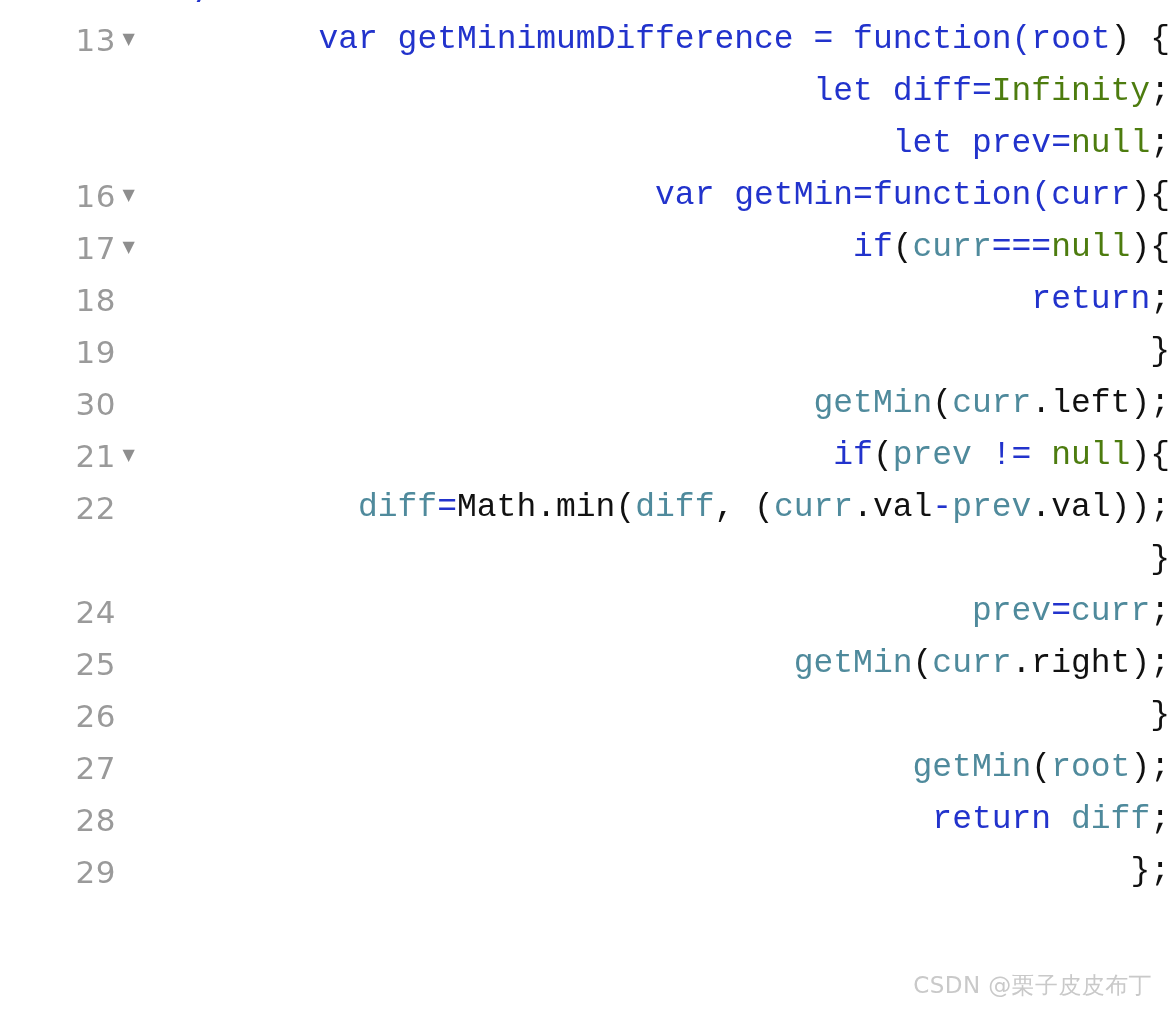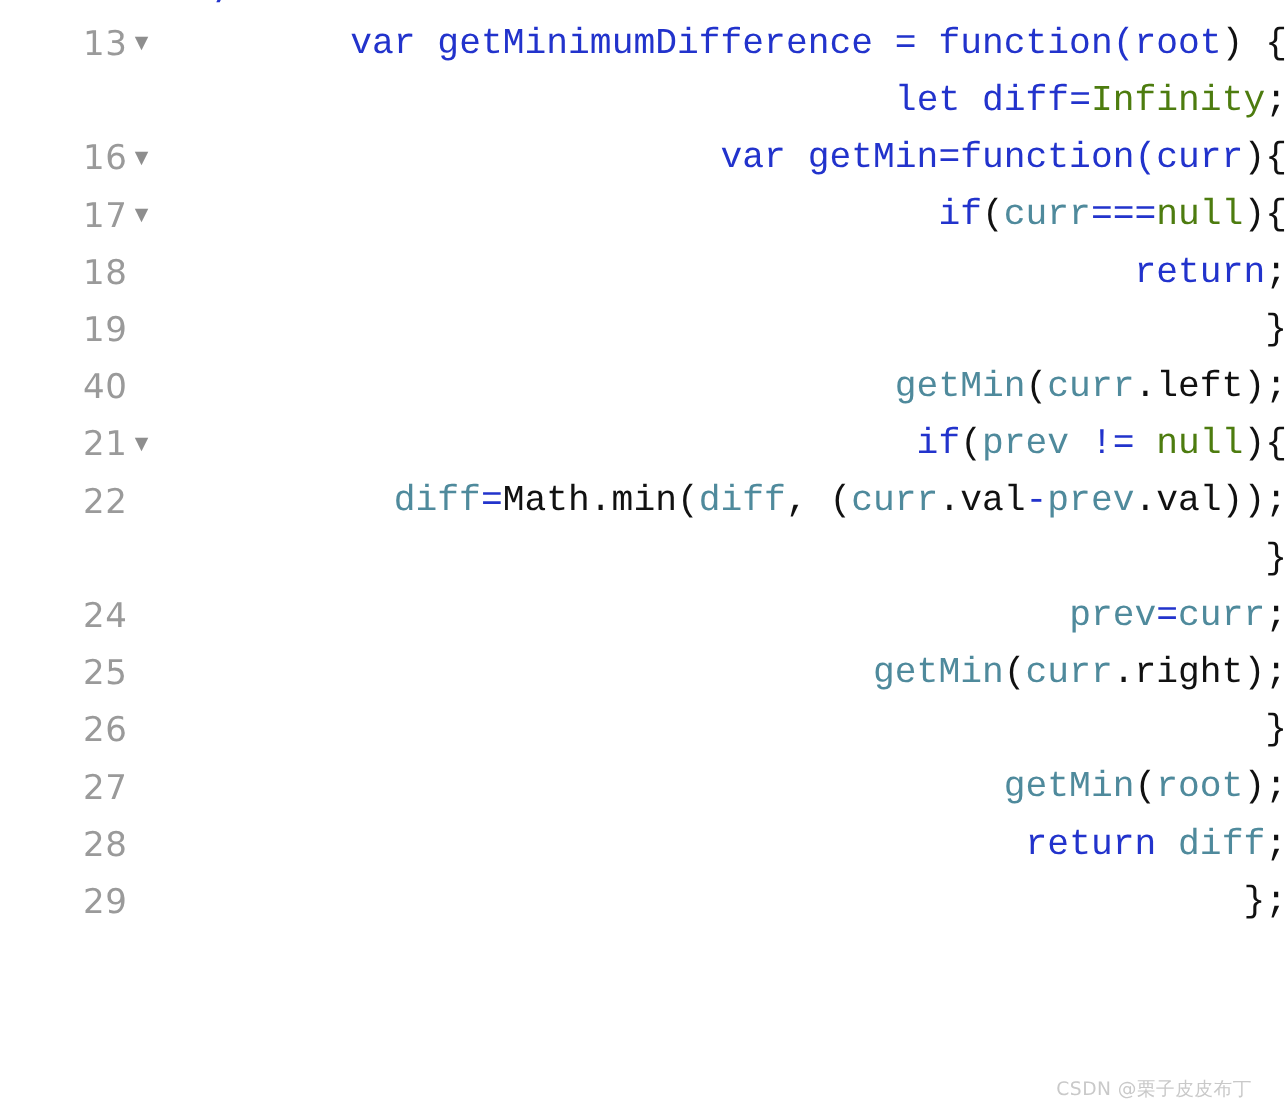--- a/index.html
+++ b/index.html
@@ -113,24 +113,24 @@
     font-family: "DejaVu Sans Mono", monospace;
     font-size: 33px;
     line-height: 52px;
     color: #2233cc;
     white-space: pre;
   }
 
   
   .watermark {
     position: absolute;
-    right: 32px;
+    right: 18px;
     bottom: 14px;
     font-family: "DejaVu Sans", sans-serif;
-    font-size: 17px;
+    font-size: 23px;
     color: #c9c9c9;
     letter-spacing: 0.4px;
     white-space: nowrap;
     user-select: none;
   }
 </style>
 </head>
 <body>
 
 <div id="editor">
@@ -144,20 +144,21 @@
         <div class="gutter">
           <span class="lnum">13</span>
           <span class="fold">▼</span>
         </div>
         <div class="code-line wrap-indent"><span class="kw">var </span><span class="kw">getMinimumDifference </span><span class="op">= </span><span class="kw">function</span><span class="kw">(</span><span class="kw">root</span><span class="plain">)</span><span class="plain"> </span><span class="plain">{</span></div>
       </div>
       <div class="code-row">
         <div class="code-line"><span class="plain">    </span><span class="kw">let </span><span class="kw">diff</span><span class="op">=</span><span class="lit">Infinity</span><span class="plain">;</span></div>
       </div>
       <div class="code-row">
+        <div class="code-line"><span class="plain">    </span><span class="kw">let </span><span class="kw">prev</span><span class="op">=</span><span class="lit">null</span><span class="plain">;</span></div>
       </div>
       <div class="code-row">
         <div class="gutter">
           <span class="lnum">16</span>
           <span class="fold">▼</span>
         </div>
         <div class="code-line"><span class="plain">    </span><span class="kw">var </span><span class="kw">getMin</span><span class="op">=</span><span class="kw">function</span><span class="kw">(</span><span class="kw">curr</span><span class="plain">)</span><span class="plain">{</span></div>
       </div>
       <div class="code-row">
         <div class="gutter">
@@ -175,21 +176,21 @@
       </div>
       <div class="code-row">
         <div class="gutter">
           <span class="lnum">19</span>
           <span class="fold empty">▼</span>
         </div>
         <div class="code-line"><span class="plain">        </span><span class="plain">}</span></div>
       </div>
       <div class="code-row">
         <div class="gutter">
-          <span class="lnum">40</span>
+          <span class="lnum">30</span>
           <span class="fold empty">▼</span>
         </div>
         <div class="code-line"><span class="plain">        </span><span class="ident">getMin</span><span class="plain">(</span><span class="ident">curr</span><span class="plain">.left</span><span class="plain">)</span><span class="plain">;</span></div>
       </div>
       <div class="code-row">
         <div class="gutter">
           <span class="lnum">21</span>
           <span class="fold">▼</span>
         </div>
         <div class="code-line"><span class="plain">        </span><span class="kw">if</span><span class="plain">(</span><span class="ident">prev</span><span class="plain"> </span><span class="op">!=</span><span class="plain"> </span><span class="lit">null</span><span class="plain">)</span><span class="plain">{</span></div>

